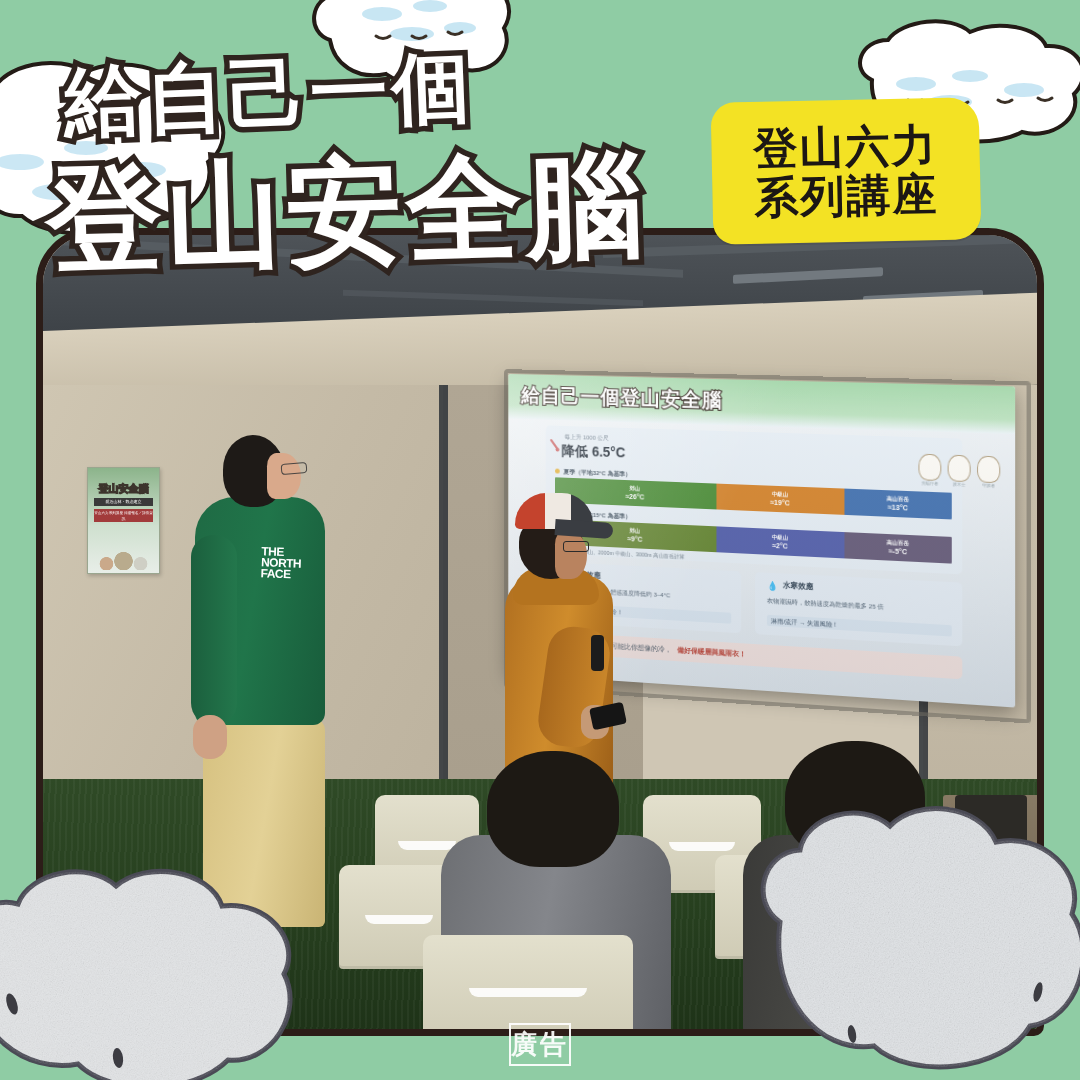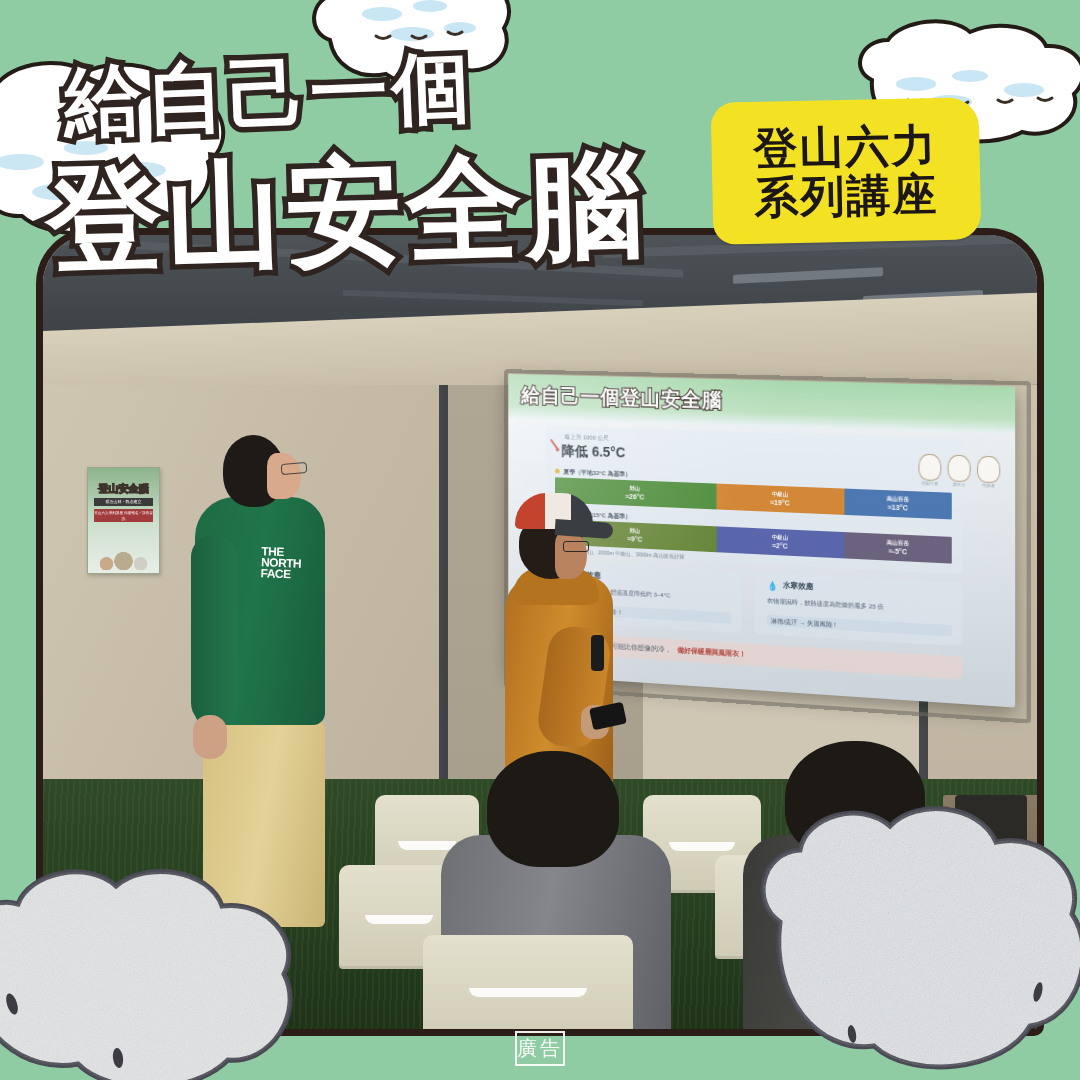--- a/index.html
+++ b/index.html
@@ -195,22 +195,22 @@
     transform:rotate(-1.2deg);
     display:flex;flex-direction:column;align-items:center;justify-content:center;
     box-shadow:0 2px 0 rgba(0,0,0,.08);
   }
   .badge div{font-size:44px;font-weight:bold;color:#1c1714;letter-spacing:2px;line-height:1.12;}
 
   
   .footer{position:absolute;left:0;bottom:14px;width:100%;z-index:30;
      display:flex;align-items:center;justify-content:center;gap:14px;}
   .footer-text{font-size:28px;color:#ffffff;letter-spacing:5px;opacity:.92;}
-  .footer-tag{font-size:20px;color:#ffffff;letter-spacing:3px;
-     border:2.5px solid #ffffff;padding:2px 0;opacity:.92;}
+  .footer-tag{font-size:26px;color:#ffffff;letter-spacing:3px;
+     border:2.5px solid #ffffff;padding:2px 0;opacity:.92;font-weight:bold;}
 </style>
 </head>
 <body>
 
 <div class="stage">
 
   <div class="cloud" style="left:300px;top:-38px;width:230px;height:130px;">
     <svg viewBox="0 0 230 130">
       <path d="M30 78 C6 70 10 36 36 32 C40 10 76 0 98 12 C116 -2 158 0 170 20 C202 18 218 44 204 66 C214 86 196 112 166 108 C148 124 104 126 86 112 C56 118 34 102 30 78 Z" fill="#ffffff" stroke="#231b16" stroke-width="4"></path>
       <g fill="#bfe2f2" opacity=".85">

